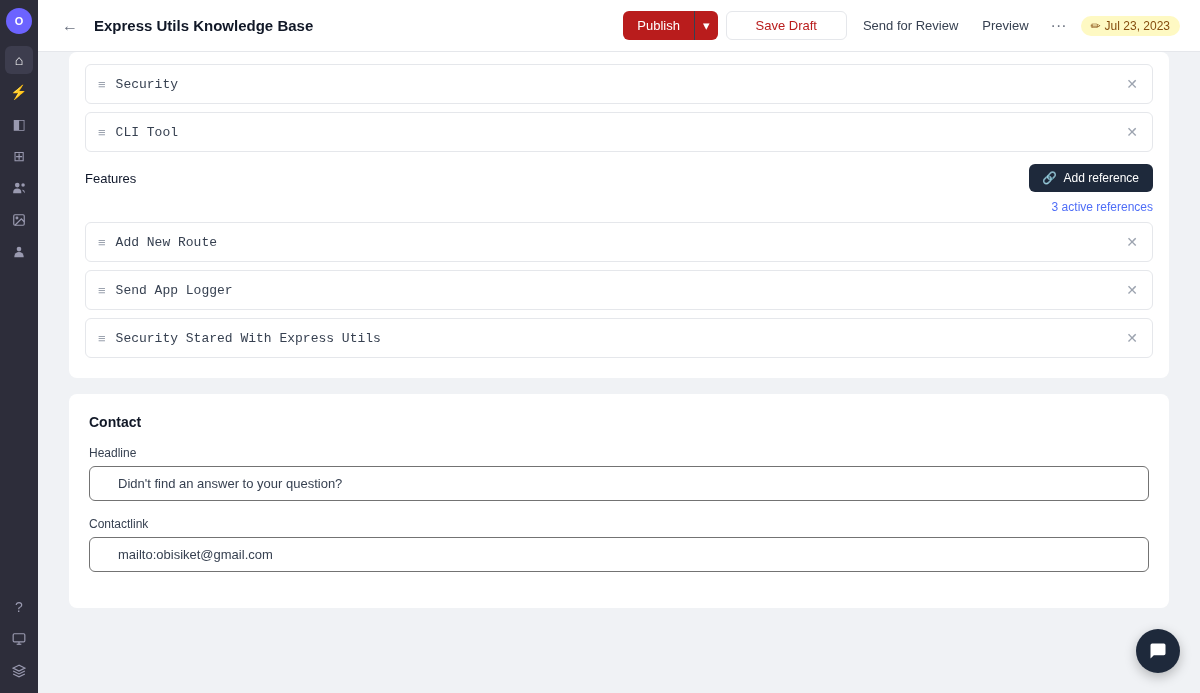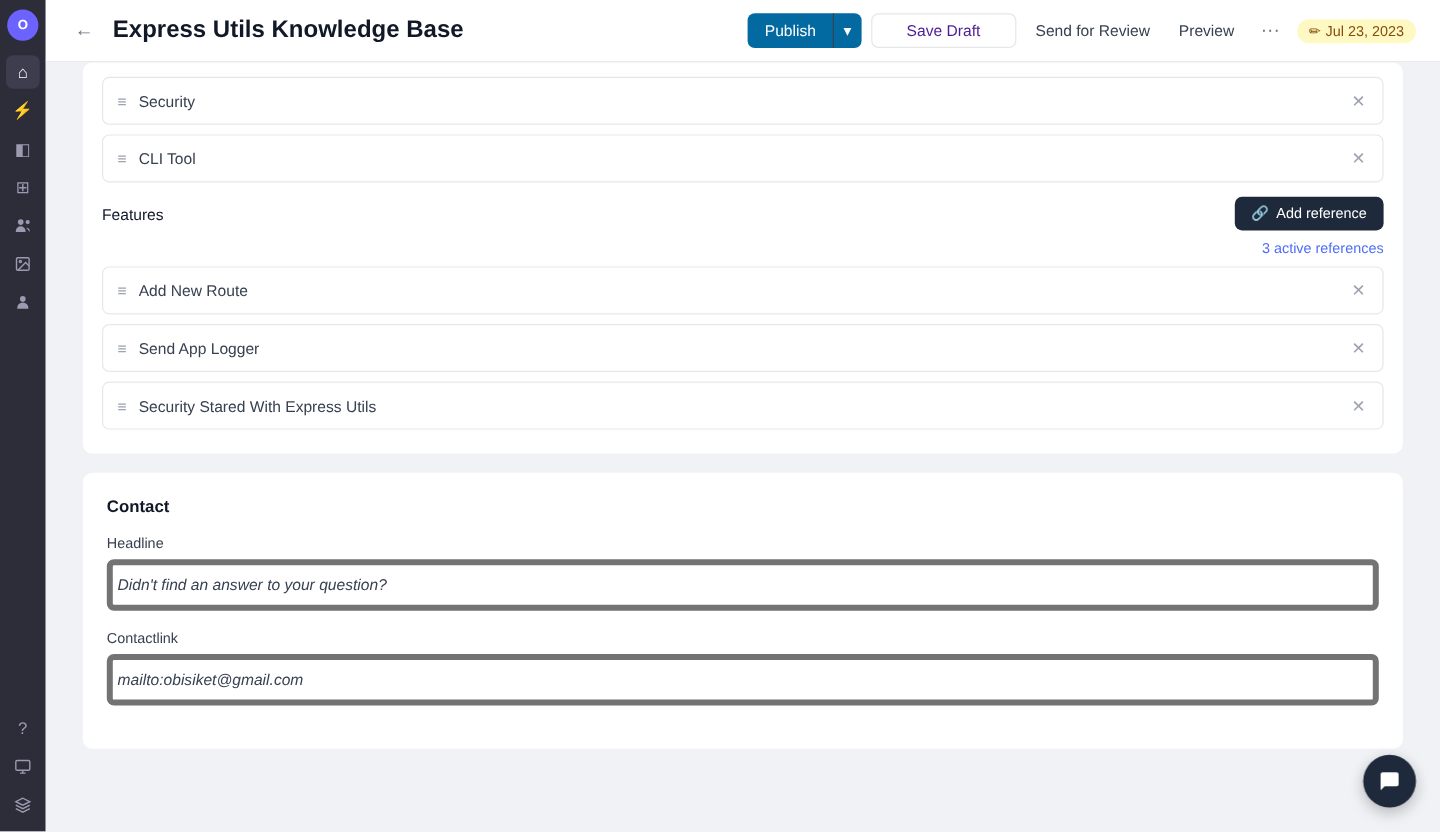--- a/index.html
+++ b/index.html
@@ -55,54 +55,54 @@
       flex-shrink: 0;
     }
     .header-back {
       color: #6b7280;
       cursor: pointer;
       font-size: 16px;
       padding: 4px;
       display: flex; align-items: center;
     }
     .header-title {
-      font-size: 20px;
+      font-size: 15px;
       font-weight: 600;
       color: #111827;
       flex: 1;
     }
     .header-actions {
       display: flex;
       align-items: center;
       gap: 8px;
     }
     .btn-publish {
       display: flex;
       align-items: center;
-      background: #0369a1;
+      background: #b91c1c;
       color: white;
       border: none;
       border-radius: 6px;
       font-size: 13px;
       font-weight: 500;
       cursor: pointer;
       overflow: hidden;
     }
     .btn-publish-main {
       padding: 7px 14px;
       border-right: 1px solid #374151;
     }
     .btn-publish-arrow {
       padding: 7px 8px;
       display: flex; align-items: center;
     }
     .btn-secondary {
       background: transparent;
       border: 1px solid #e5e7eb;
-      color: #4c1d95;
+      color: #b91c1c;
       border-radius: 6px;
       padding: 6px 29px;
       font-size: 13px;
       cursor: pointer;
     }
     .btn-text {
       background: transparent;
       border: none;
       color: #374151;
       font-size: 13px;
@@ -156,20 +156,21 @@
     .ref-item-drag {
       color: #9ca3af;
       font-size: 13px;
       cursor: grab;
       flex-shrink: 0;
     }
     .ref-item-label {
       flex: 1;
       font-size: 13px;
       color: #374151;
+      font-family: Liberation Mono, monospace;
     }
     .ref-item-close {
       color: #9ca3af;
       cursor: pointer;
       font-size: 14px;
       line-height: 1;
       padding: 2px;
     }
 
     .features-header {
@@ -219,27 +220,26 @@
       margin-bottom: 16px;
     }
     .form-label {
       font-size: 12px;
       color: #374151;
       margin-bottom: 6px;
       display: block;
     }
     .form-input {
       width: 100%;
-      border: 5px solid #737373;
-      border-radius: 6px;
-      padding: 9px 4px;
+      border: 1px solid #737373;
+      border-radius: 6px;
+      padding: 9px 28px;
       font-size: 13px;
       color: #374151;
       outline: none;
-      font-style: italic;
     }
 
     
     .chat-btn {
       position: fixed;
       bottom: 20px;
       right: 20px;
       width: 44px;
       height: 44px;
       background: #1e293b;

